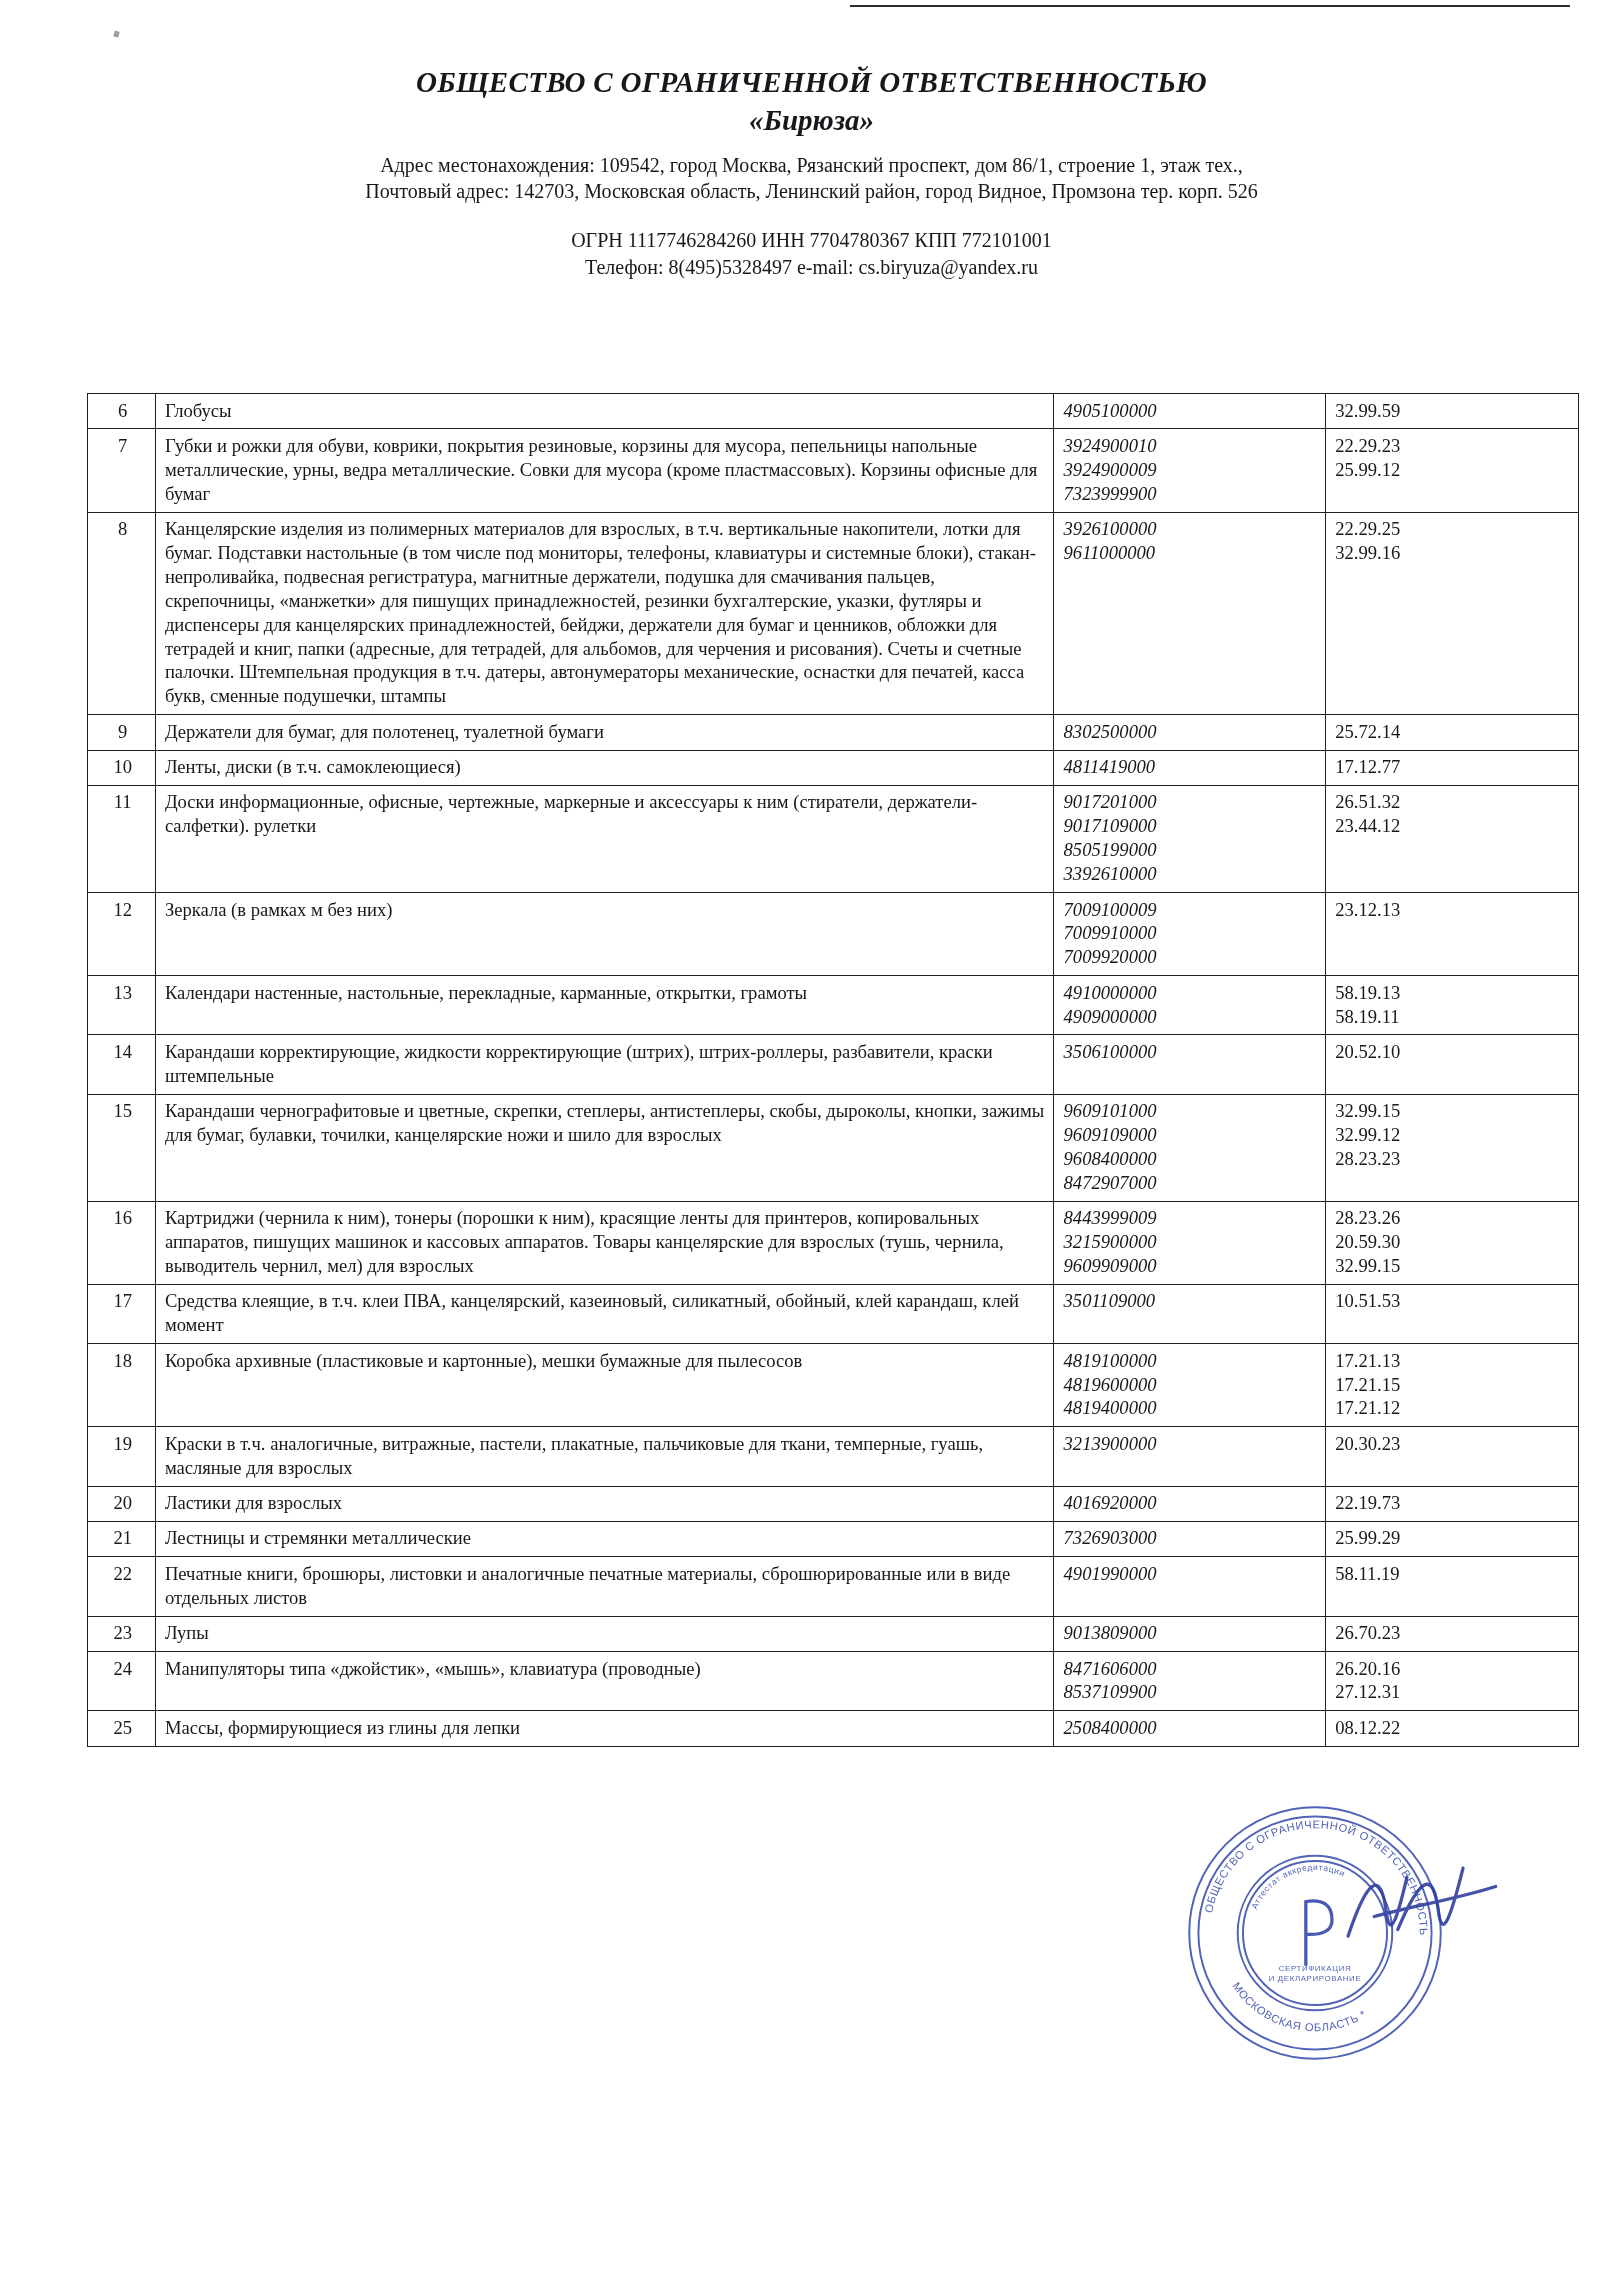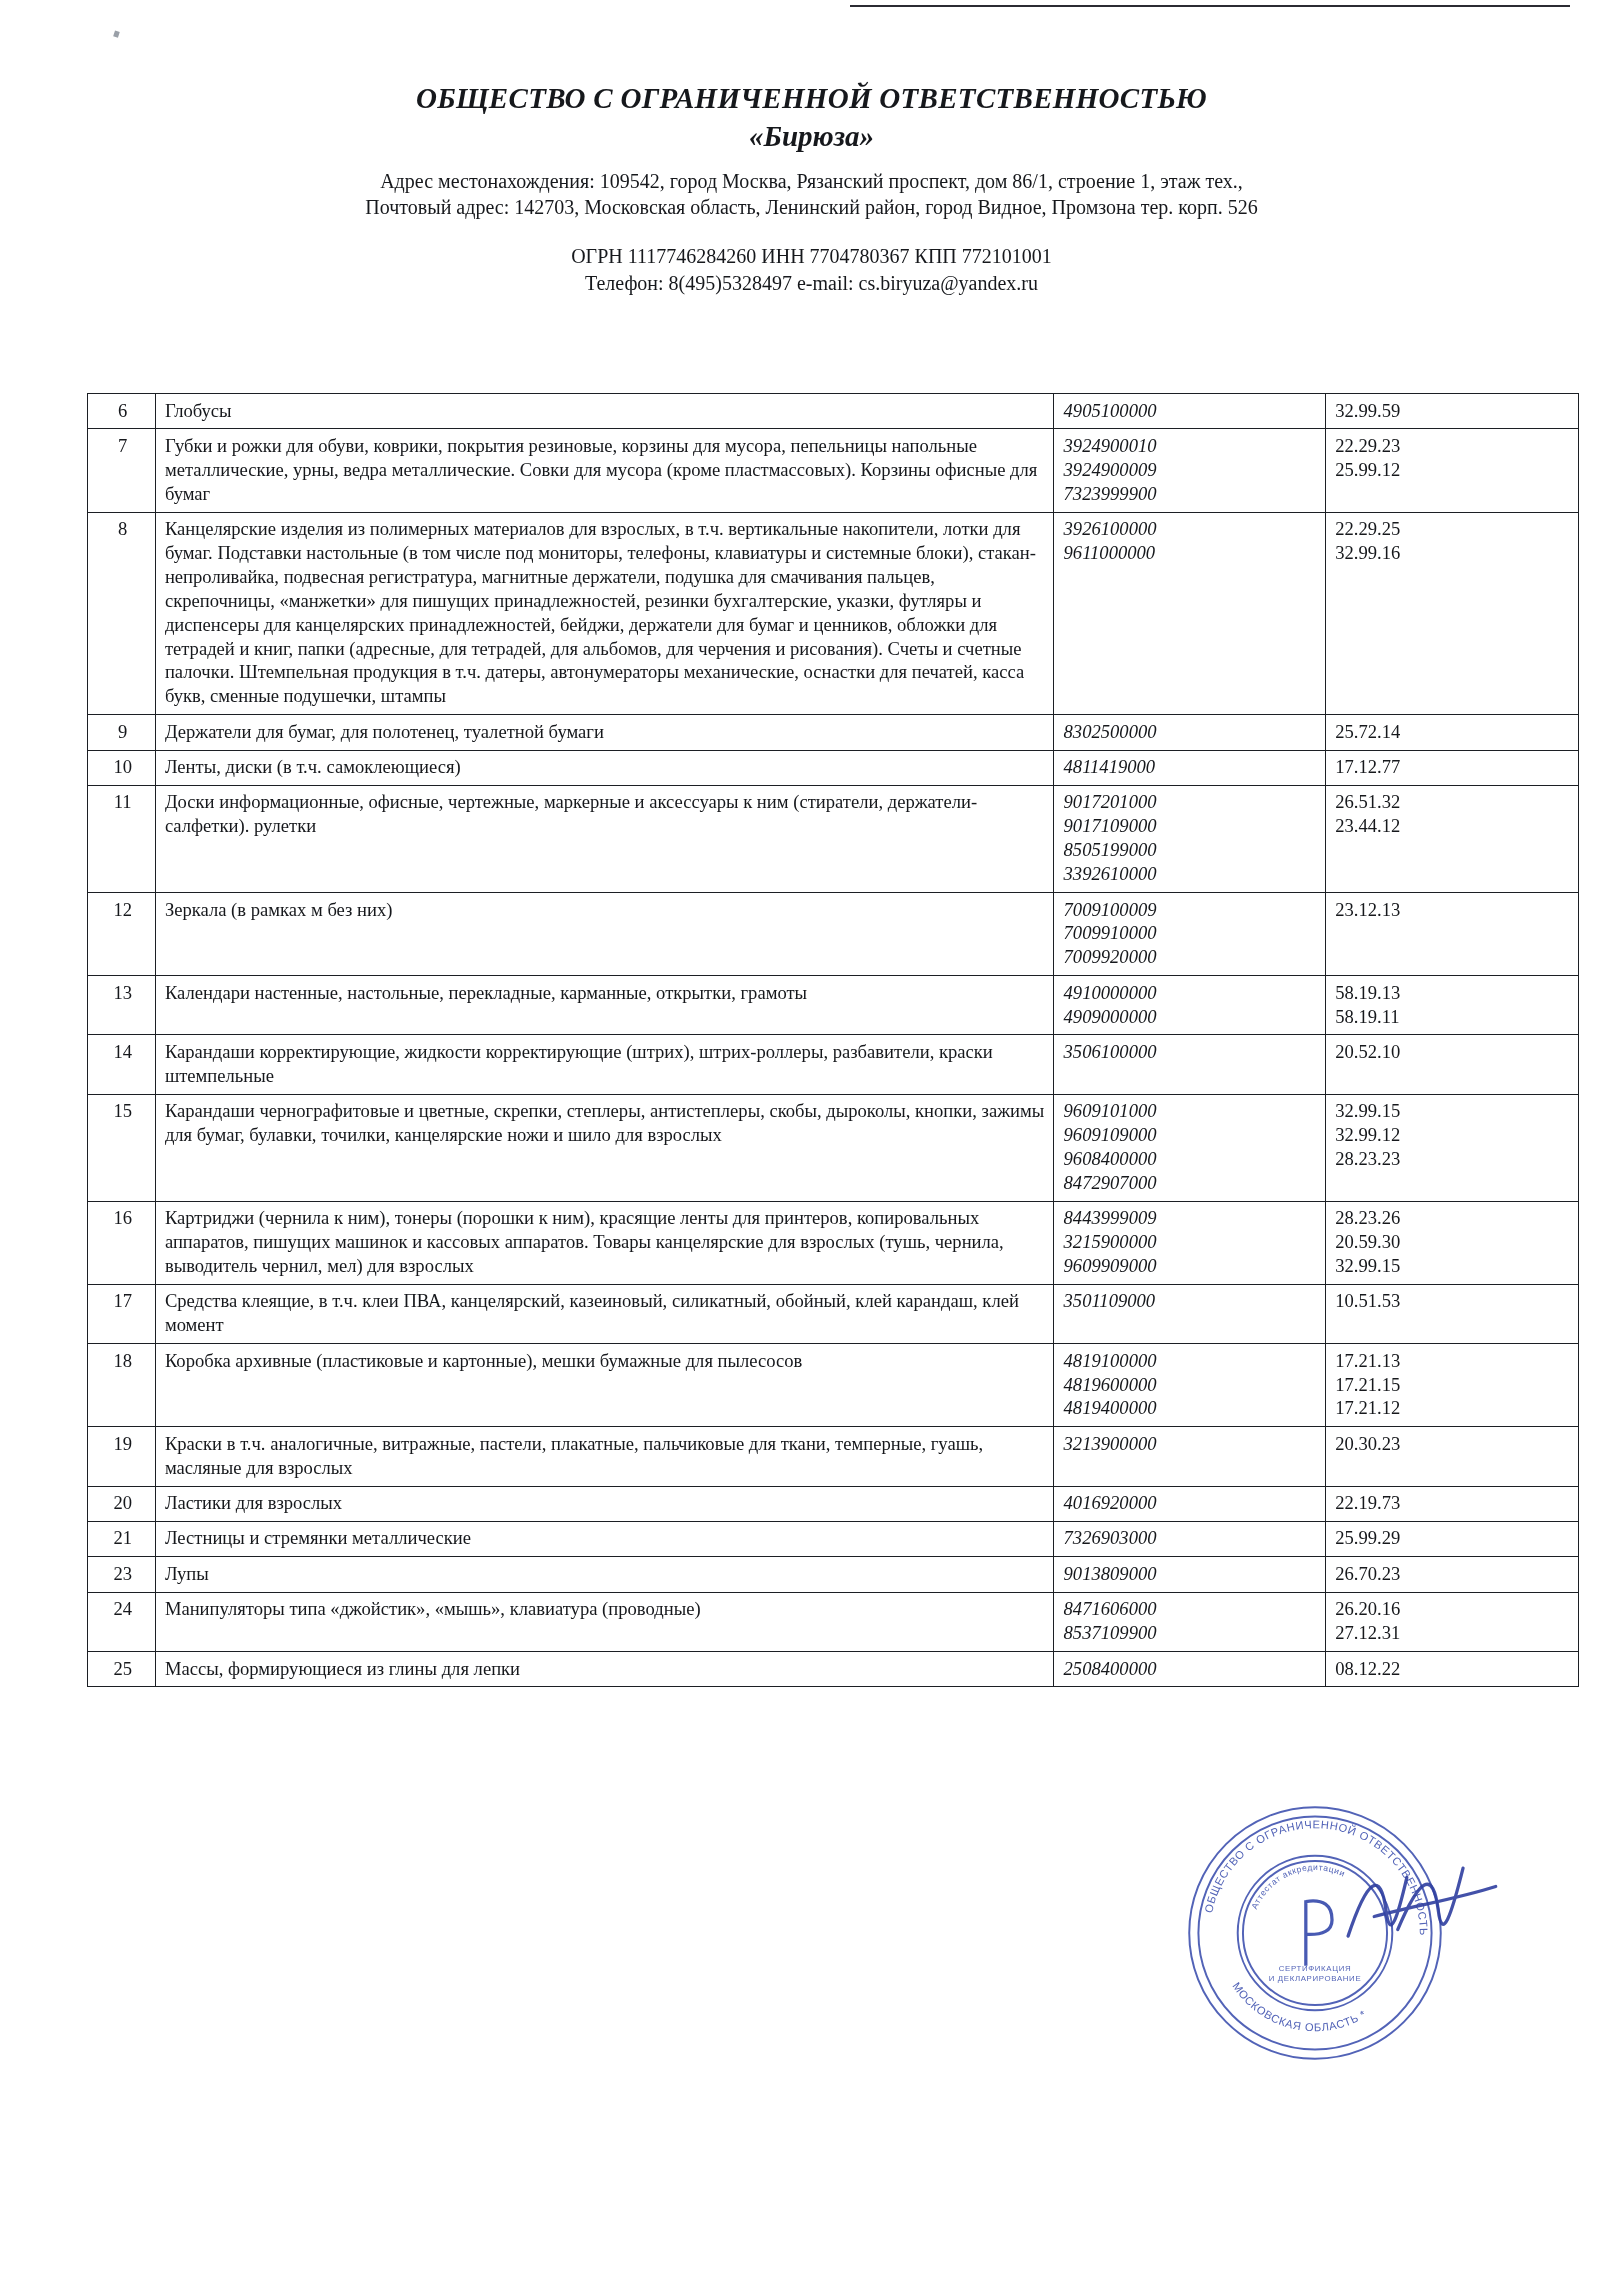--- a/index.html
+++ b/index.html
@@ -13,21 +13,21 @@
     font-family: "Liberation Serif", serif;
     color: #16181c;
     position: relative;
     overflow: hidden;
   }
   .page {
     position: relative;
     width: 1623px;
     height: 2295px;
     box-sizing: border-box;
-    padding: 16px;
+    padding: 0;
   }
   .top-rule {
     position: absolute;
     left: 850px;
     top: 5.2px;
     width: 720px;
     height: 2px;
     background: #2b2b33;
   }
   .speck {
@@ -326,20 +326,30 @@
           </td>
         </tr>
         <tr>
           <td class="c-num">21</td>
           <td class="c-name">Лестницы и стремянки металлические</td>
           <td class="c-code">
             <span class="codeline">7326903000</span>
           </td>
           <td class="c-okpd">
             <span class="codeline">25.99.29</span>
+          </td>
+        </tr>
+        <tr>
+          <td class="c-num">22</td>
+          <td class="c-name">Печатные книги, брошюры, листовки и аналогичные печатные материалы, сброшюрированные или в виде отдельных листов</td>
+          <td class="c-code">
+            <span class="codeline">4901990000</span>
+          </td>
+          <td class="c-okpd">
+            <span class="codeline">58.11.19</span>
           </td>
         </tr>
         <tr>
           <td class="c-num">23</td>
           <td class="c-name">Лупы</td>
           <td class="c-code">
             <span class="codeline">9013809000</span>
           </td>
           <td class="c-okpd">
             <span class="codeline">26.70.23</span>

